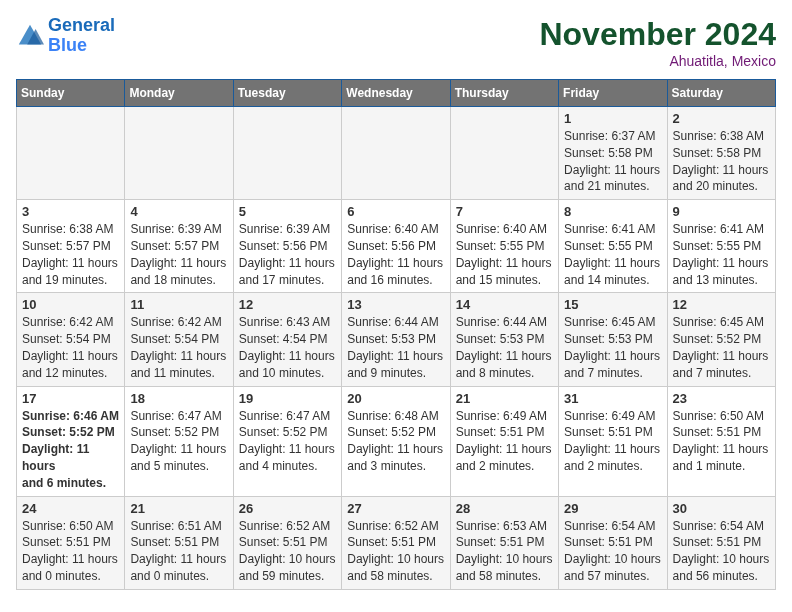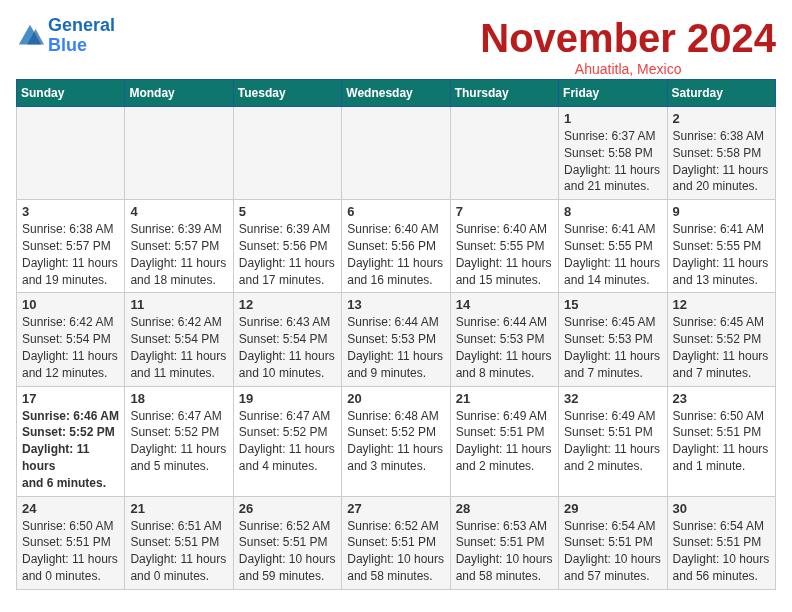--- a/index.html
+++ b/index.html
@@ -7,21 +7,21 @@
       font-family: Arial, sans-serif;
       background: #fff;
       width: 792px;
       min-height: 612px;
       padding: 16px;
     }
     .header {
       display: flex;
       justify-content: space-between;
       align-items: flex-start;
-      margin-bottom: 2px;
+      margin-bottom: 10px;
     }
     .logo {
       display: flex;
       align-items: center;
       gap: 4px;
     }
     .logo-text {
       font-size: 18px;
       font-weight: bold;
       color: #333;
@@ -31,36 +31,35 @@
       color: #1a6bba;
     }
     .logo-icon {
       width: 28px;
       height: 28px;
     }
     .title-block {
       text-align: right;
     }
     .month-title {
-      font-size: 40px;
+      font-size: 32px;
       font-weight: bold;
-      color: #b91c1c;
+      color: #14532d;
     }
     .location {
       font-size: 14px;
-      color: #ef4444;
-      text-align: center;
+      color: #701a75;
     }
     table {
       width: 100%;
       border-collapse: collapse;
       table-layout: fixed;
     }
     thead th {
-      background: #0f766e;
+      background: #737373;
       color: #fff;
       font-size: 12px;
       font-weight: bold;
       padding: 6px 4px;
       text-align: left;
       border: 1px solid #1a5a9a;
     }
     tbody td {
       border: 1px solid #ccc;
       vertical-align: top;
@@ -206,21 +205,21 @@
         <td>
           <span class="day-num">11</span>
           <div class="day-info" style="white-space: pre-line;">Sunrise: 6:42 AM
 Sunset: 5:54 PM
 Daylight: 11 hours
 and 11 minutes.</div>
         </td>
         <td>
           <span class="day-num">12</span>
           <div class="day-info" style="white-space: pre-line;">Sunrise: 6:43 AM
-Sunset: 5:54 PM
+Sunset: 4:54 PM
 Daylight: 11 hours
 and 10 minutes.</div>
         </td>
         <td>
           <span class="day-num">13</span>
           <div class="day-info" style="white-space: pre-line;">Sunrise: 6:44 AM
 Sunset: 5:53 PM
 Daylight: 11 hours
 and 9 minutes.</div>
         </td>
@@ -276,21 +275,21 @@
 and 3 minutes.</div>
         </td>
         <td>
           <span class="day-num">21</span>
           <div class="day-info" style="white-space: pre-line;">Sunrise: 6:49 AM
 Sunset: 5:51 PM
 Daylight: 11 hours
 and 2 minutes.</div>
         </td>
         <td>
-          <span class="day-num">32</span>
+          <span class="day-num">31</span>
           <div class="day-info" style="white-space: pre-line;">Sunrise: 6:49 AM
 Sunset: 5:51 PM
 Daylight: 11 hours
 and 2 minutes.</div>
         </td>
         <td>
           <span class="day-num">23</span>
           <div class="day-info" style="white-space: pre-line;">Sunrise: 6:50 AM
 Sunset: 5:51 PM
 Daylight: 11 hours

